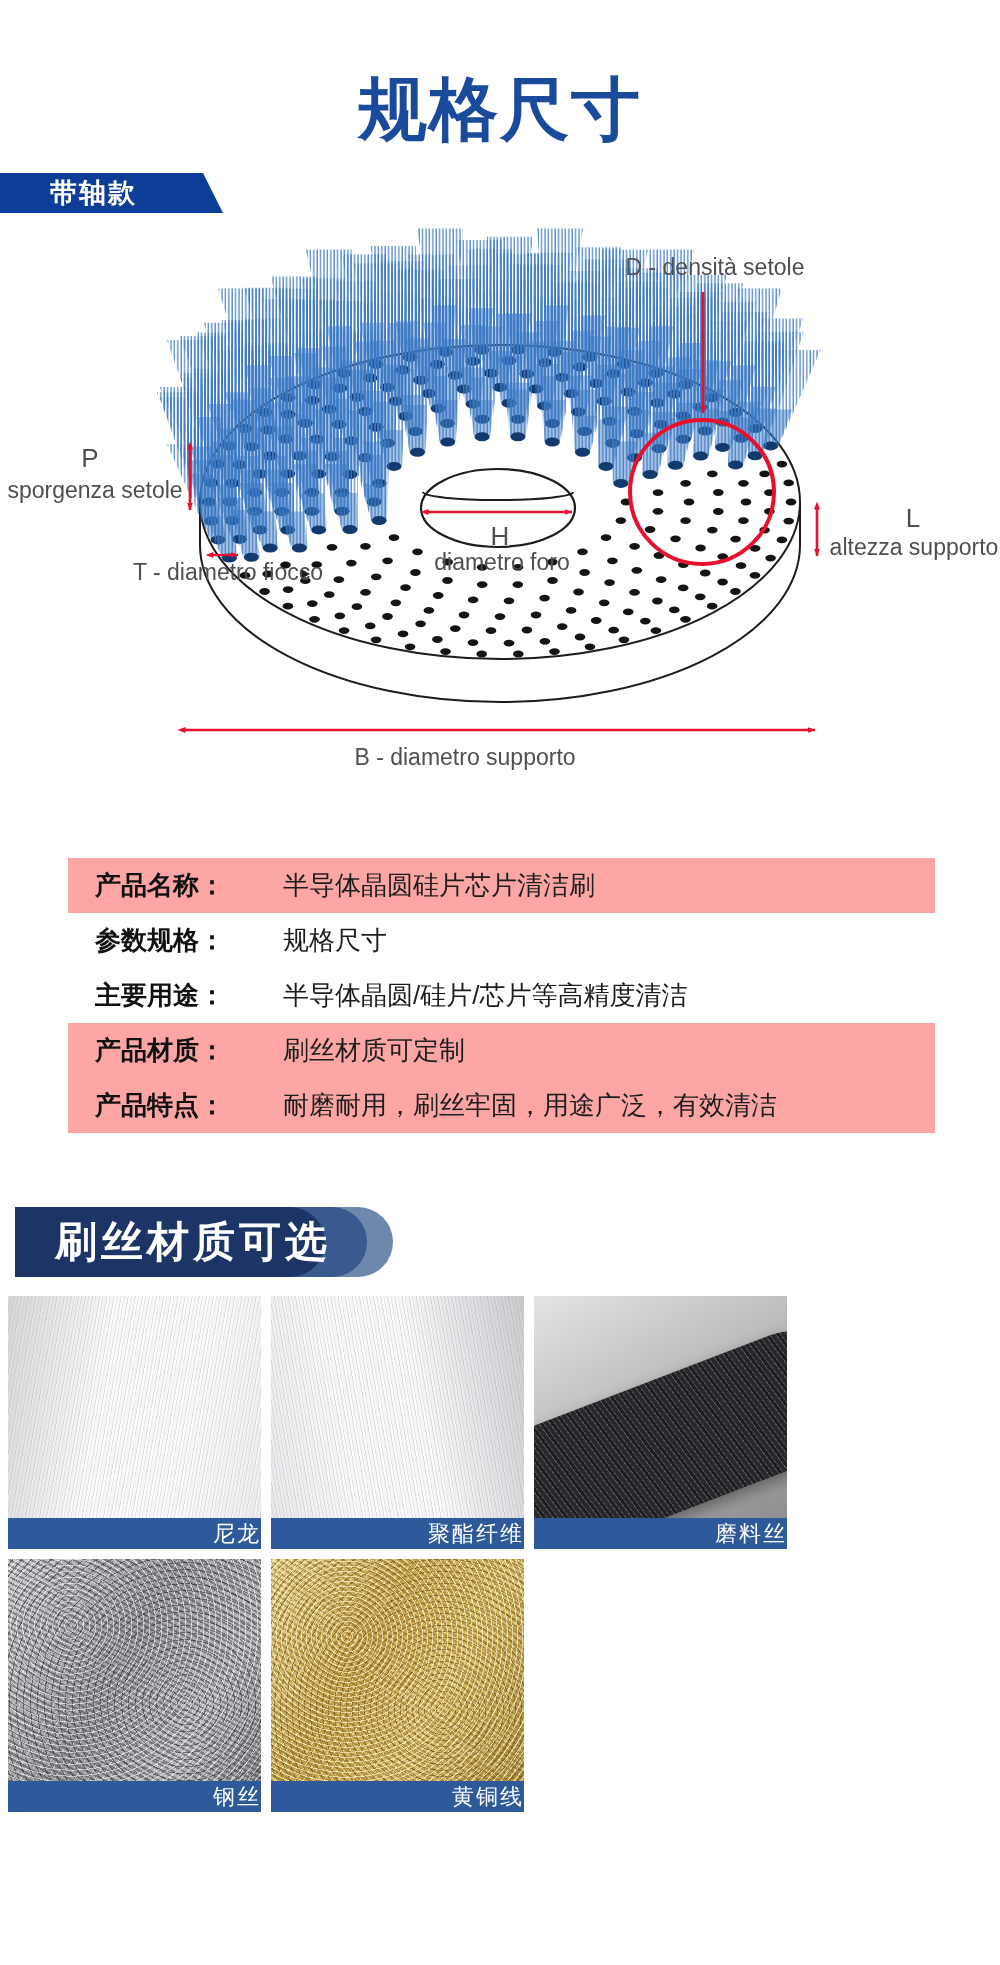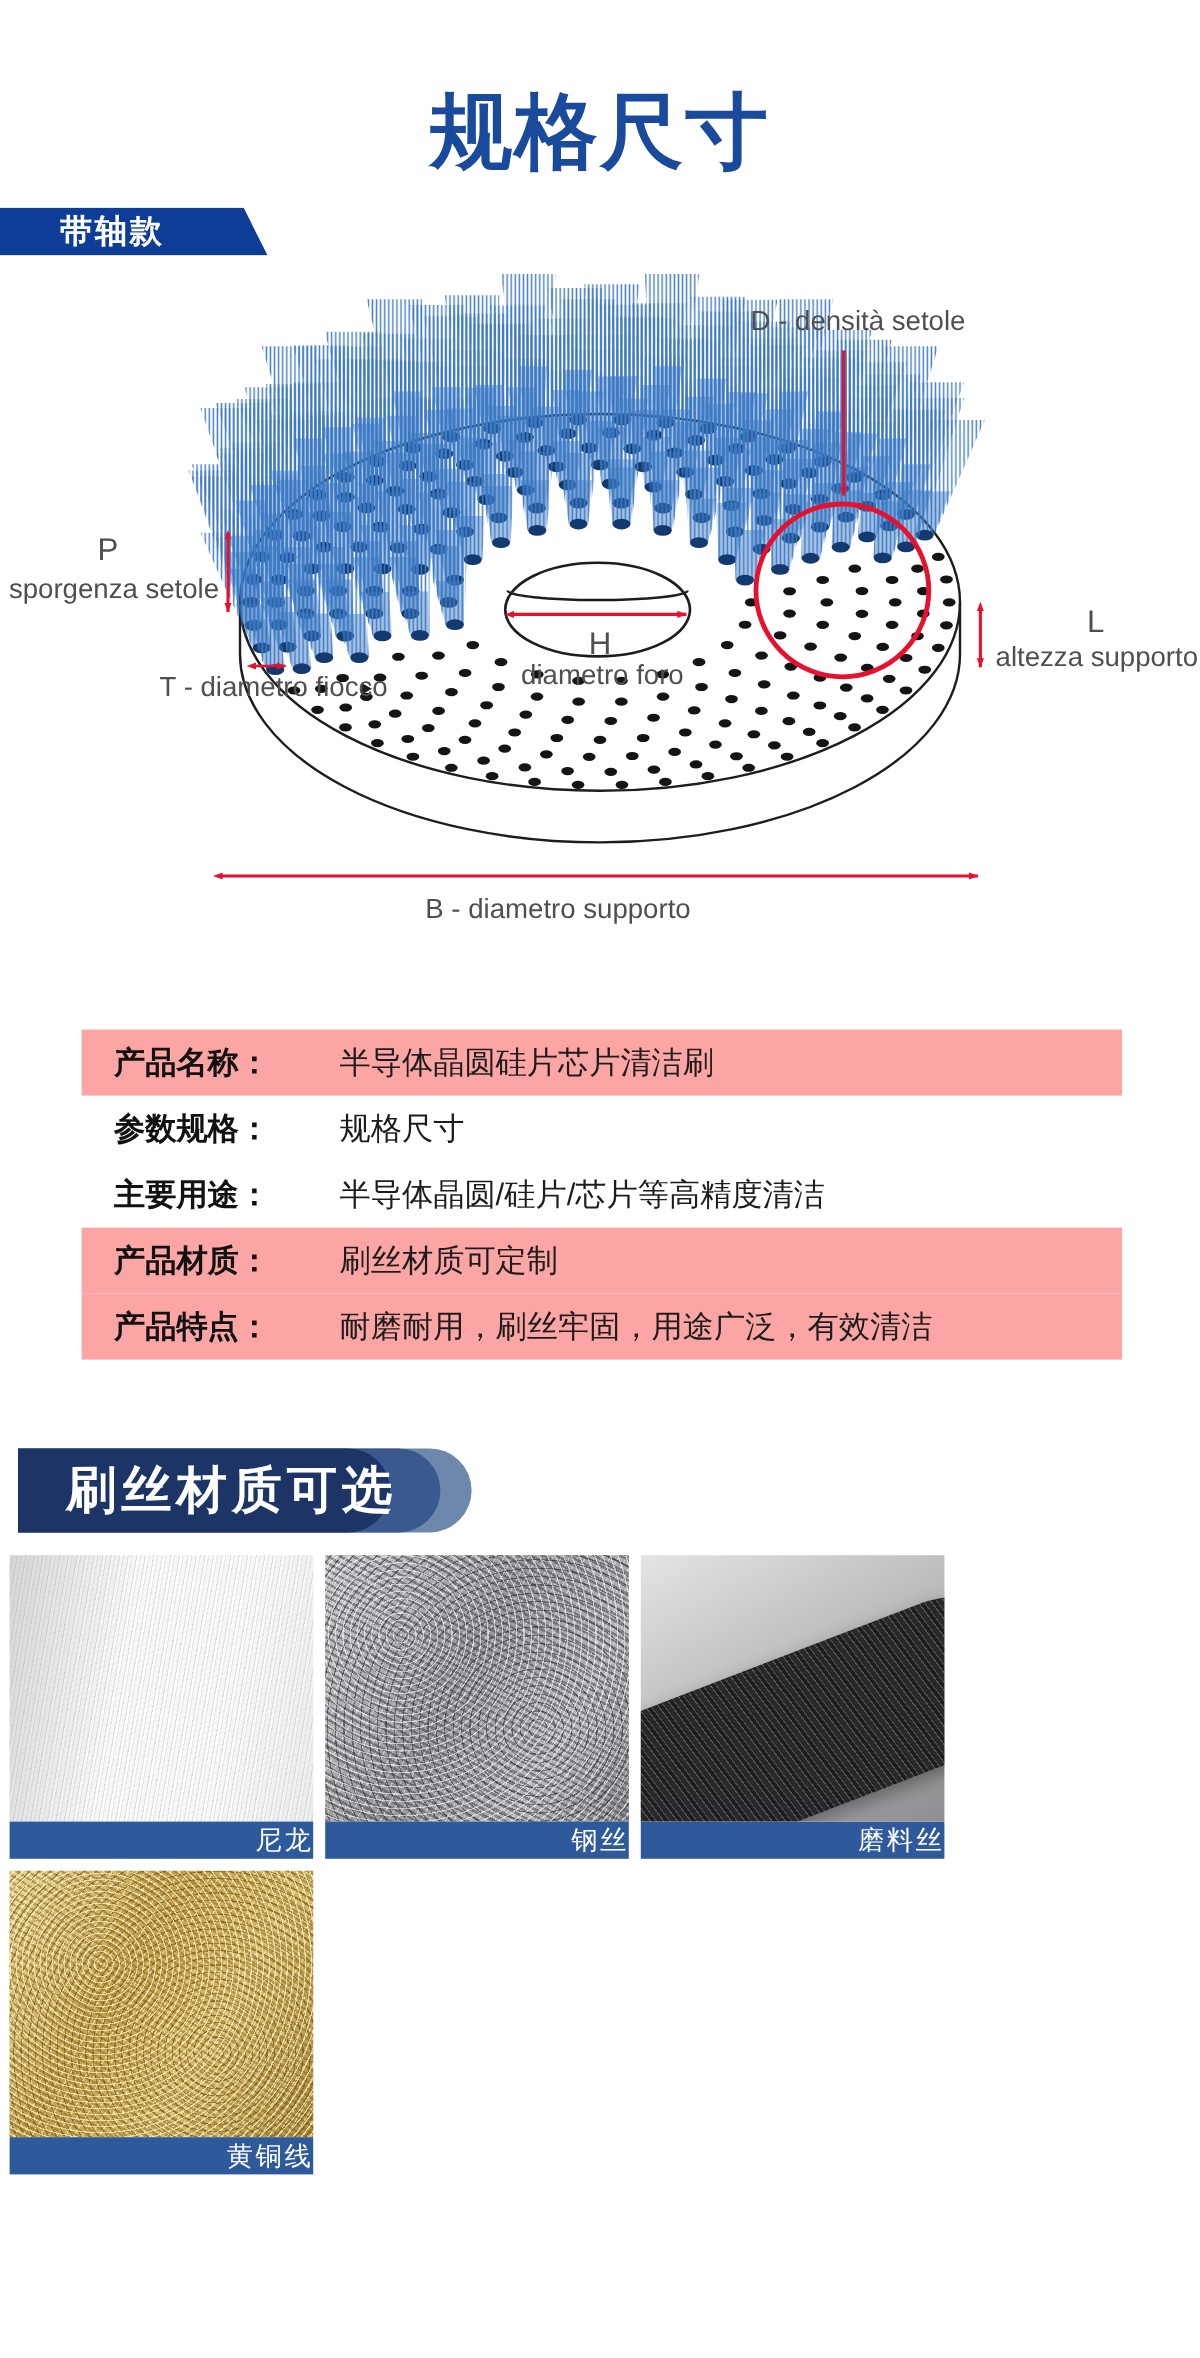--- a/index.html
+++ b/index.html
@@ -841,26 +841,30 @@
   <div class="layer l1"></div>
   <span>刷丝材质可选</span>
 </div>
 
 <div class="grid">
   <div class="cell">
     <div class="img tex-nylon"></div>
     <div class="cap">尼龙</div>
   </div>
   <div class="cell">
-    <div class="img tex-steel"></div>
-    <div class="cap">钢丝</div>
+    <div class="img tex-pet"></div>
+    <div class="cap">聚酯纤维</div>
   </div>
   <div class="cell">
     <div class="img tex-abr">
         <div class="bar"></div>
       </div>
     <div class="cap">磨料丝</div>
   </div>
   <div class="cell">
+    <div class="img tex-steel"></div>
+    <div class="cap">钢丝</div>
+  </div>
+  <div class="cell">
     <div class="img tex-brass"></div>
     <div class="cap">黄铜线</div>
   </div>
 </div>
 
 </body></html>

